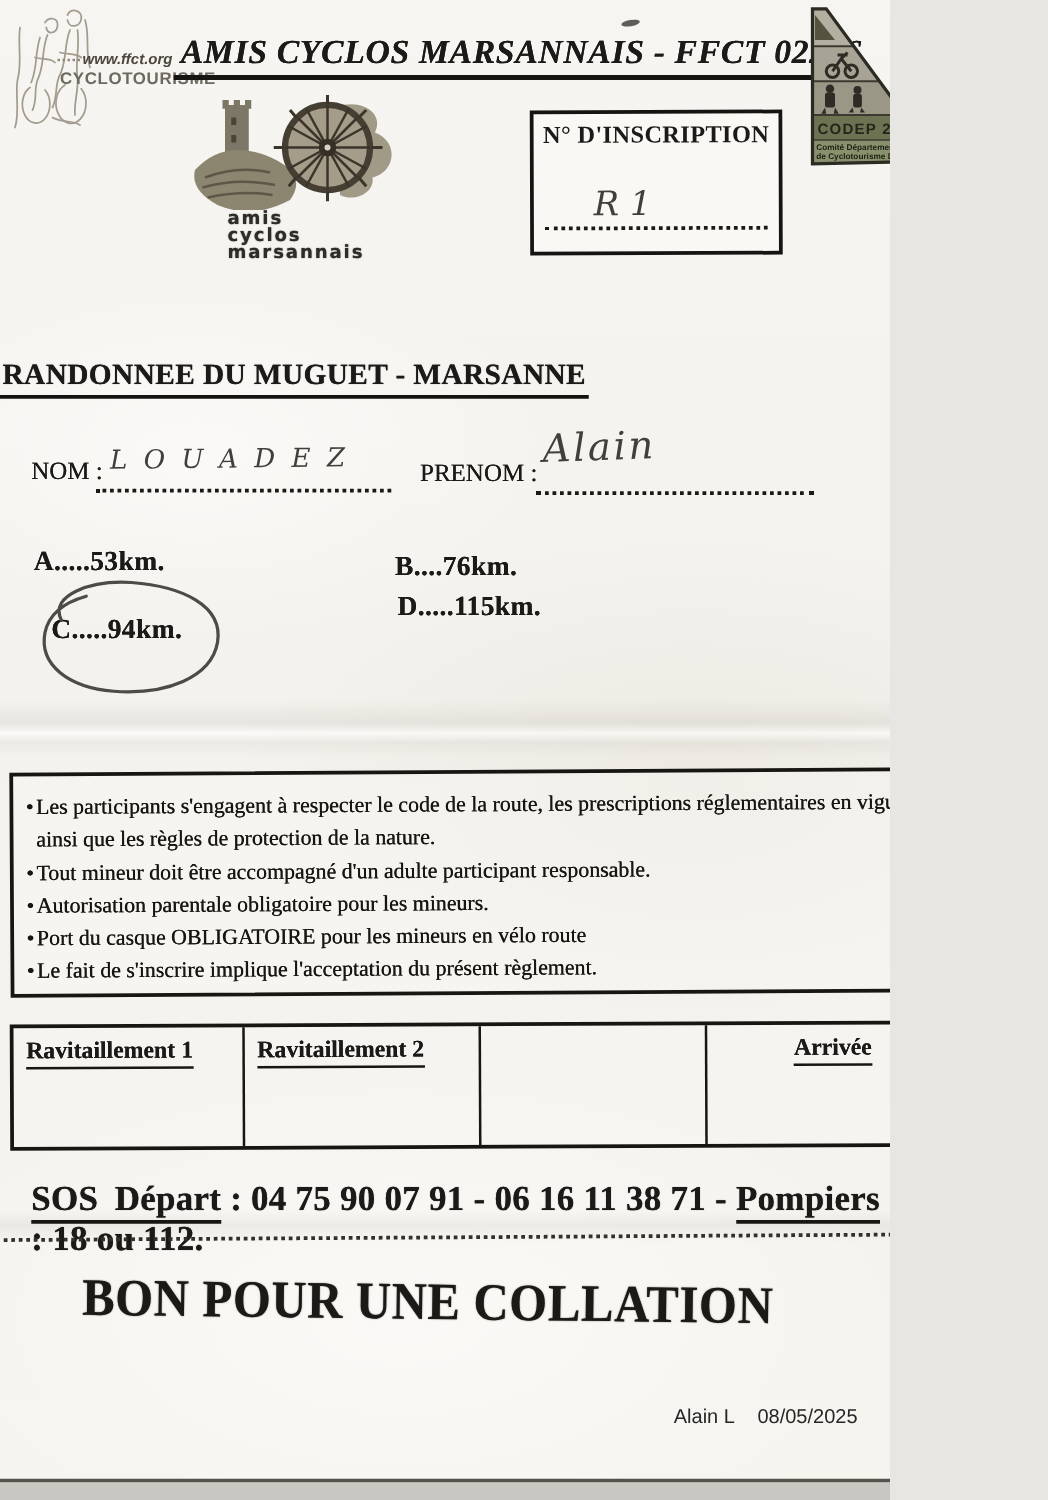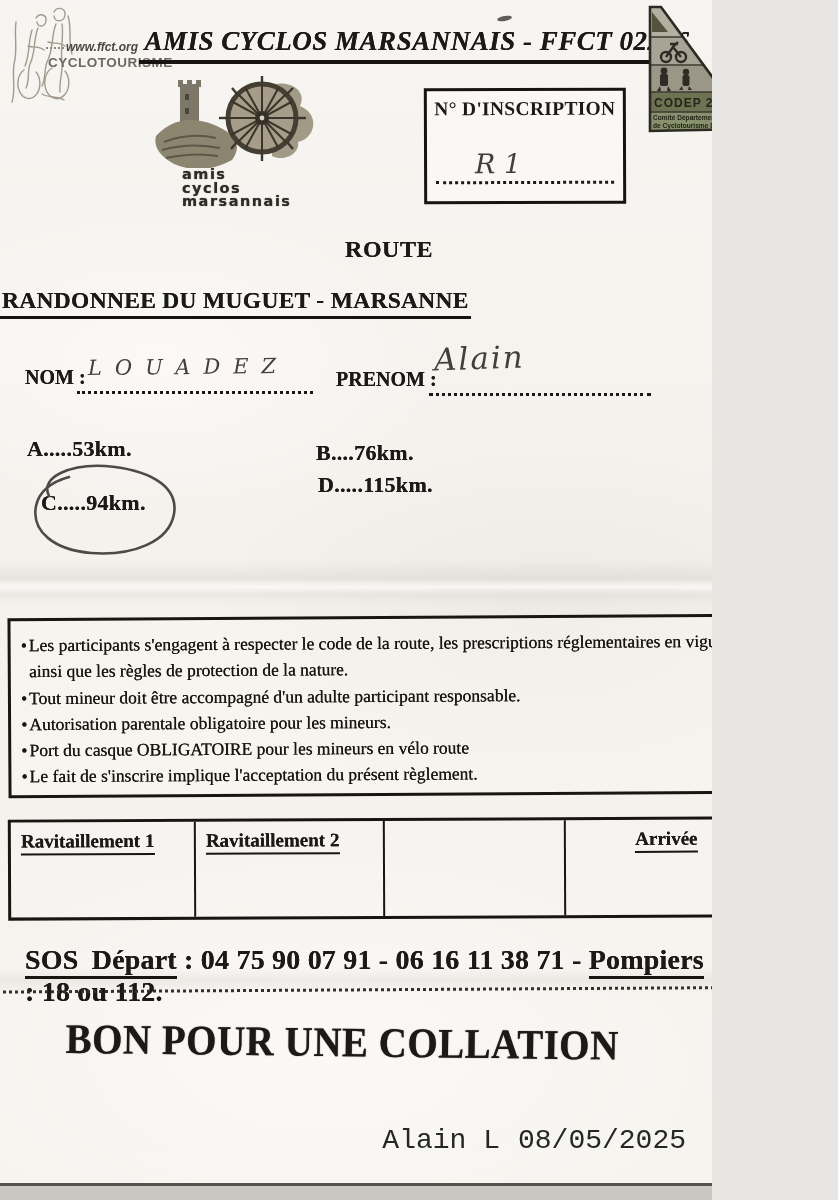--- a/index.html
+++ b/index.html
@@ -50,21 +50,21 @@
   .inscription-value{position:absolute;left:48px;bottom:22px;font-size:27px;}
 
   .handwriting{font-family:"DejaVu Serif",serif;font-style:italic;color:#413f3b;}
 
   
   .route-heading{left:0;top:236px;width:778px;text-align:center;font-weight:bold;font-size:24px;letter-spacing:.5px;text-shadow:0 0 .5px #161512;}
   .event-wrap{left:0;top:287px;width:772px;text-align:left;}
   .event-heading{display:inline-block;font-weight:bold;font-size:23.5px;letter-spacing:.3px;
     border-bottom:3.5px solid #141310;padding:0 2px 2px 2px;text-shadow:0 0 .6px #161512;}
 
-  .label-bold{font-weight:bold;font-size:20px;text-shadow:0 0 .4px #161512;}
+  .label-bold{font-weight:normal;font-size:20px;text-shadow:0 0 .4px #161512;}
   .nom-label{left:25px;top:366px;}
   .nom-dots{left:77px;top:367px;width:236px;height:24px;border-bottom:3px dotted #1a1915;}
   .nom-value{left:88px;top:355px;font-size:21px;letter-spacing:13px;transform:rotate(-0.6deg);}
   .prenom-label{left:336px;top:368px;}
   .prenom-dots{left:429px;top:369px;width:222px;height:24px;border-bottom:3px dotted #1a1915;}
   .prenom-value{left:434px;top:340px;font-size:31px;letter-spacing:2px;transform:rotate(-2deg);}
 
   
   .distance{font-weight:bold;font-size:22px;letter-spacing:.3px;text-shadow:0 0 .5px #161512;}
   .dist-a{left:27px;top:436px;}
@@ -89,21 +89,21 @@
     padding-bottom:1px;text-shadow:0 0 .5px #161512;}
 
   
   .sos-line{left:25px;top:944px;font-weight:bold;font-size:28px;letter-spacing:.2px;text-shadow:0 0 .6px #161512;}
   .sos-underline{border-bottom:3px solid #171613;padding-bottom:1px;word-spacing:6px;}
   .sos-underline2{border-bottom:3px solid #171613;padding-bottom:1px;}
   .cut-line{left:-4px;top:988px;width:846px;border-top:3.5px dotted #33302b;transform:rotate(-0.35deg);}
   .voucher{left:66px;top:1014px;font-weight:bold;font-size:39px;letter-spacing:.5px;color:#1b1a17;
     transform:rotate(0.7deg) scaleY(1.08);transform-origin:left top;text-shadow:0 0 1px rgba(27,26,23,.8);}
 
-  .footer-annotation{right:26px;top:1125px;font-family:Liberation Mono, monospace;font-size:28px;color:#262626;}
+  .footer-annotation{right:26px;top:1125px;font-family:Liberation Sans, sans-serif;font-size:16px;color:#262626;}
   .footer-annotation .date{margin-left:18px;}
 </style>
 </head>
 <body>
 
 <div class="page">
 
   <div class="abs crease-h1"></div>
   <div class="abs crease-h2"></div>
   <div class="abs fold-v"></div>
@@ -220,21 +220,20 @@
       <div>marsannais</div>
     </div>
   </div>
 
   <div class="abs inscription-box">
     <div class="inscription-label">N° D'INSCRIPTION</div>
     <div class="inscription-dots"></div>
     <div class="inscription-value handwriting">R 1</div>
   </div>
 
-  <div class="abs route-heading">ROUTE</div>
   <div class="abs event-wrap">
     <span class="event-heading">RANDONNEE DU MUGUET - MARSANNE</span>
   </div>
 
   <div class="abs label-bold nom-label">NOM :</div>
   <div class="abs nom-dots"></div>
   <div class="abs handwriting nom-value">LOUADEZ</div>
   <div class="abs label-bold prenom-label">PRENOM :</div>
   <div class="abs prenom-dots"></div>
   <div class="abs handwriting prenom-value">Alain</div>

